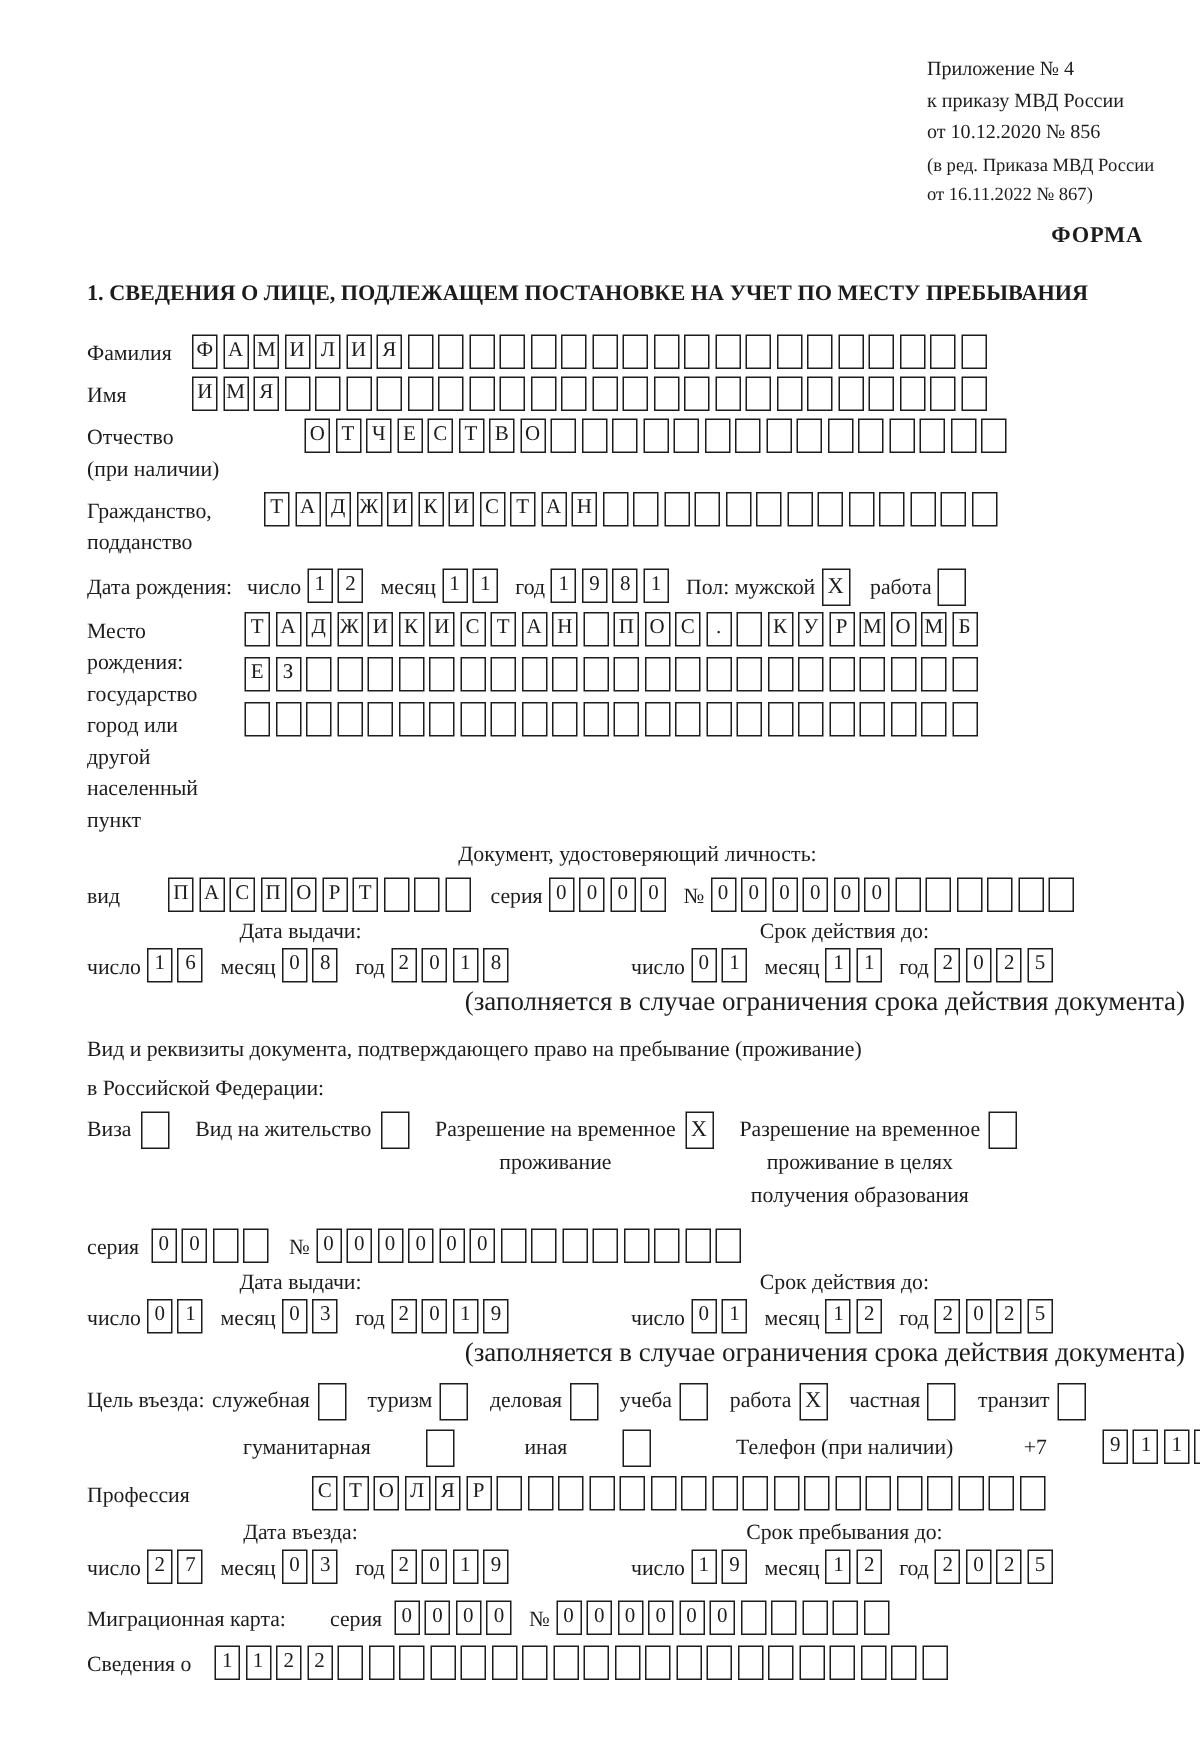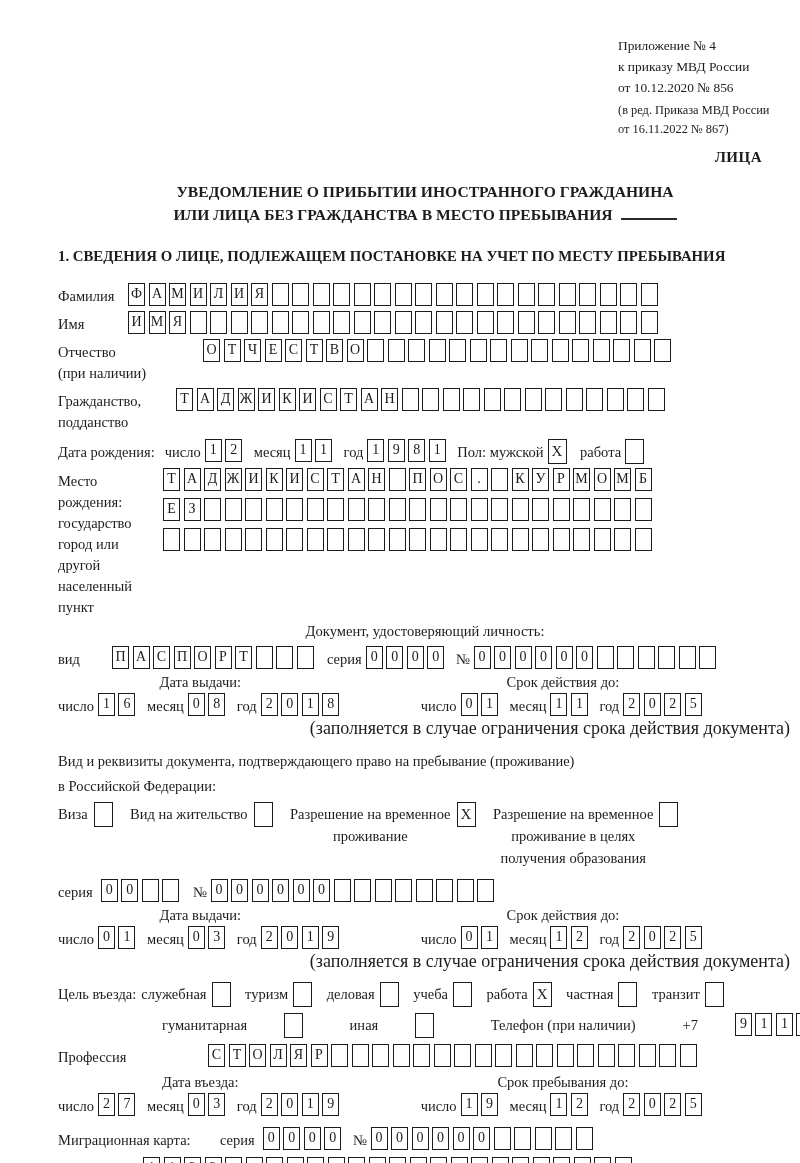--- a/index.html
+++ b/index.html
@@ -76,26 +76,22 @@
 
 <div class="page">
 
   <div class="appendix">
     <div>Приложение № 4</div>
     <div>к приказу МВД России</div>
     <div>от 10.12.2020 № 856</div>
     <div class="sm first">(в ред. Приказа МВД России</div>
     <div class="sm">от 16.11.2022 № 867)</div>
   </div>
-  <div class="forma">ЛИЦА</div>
-
-  <div class="title">
-    <div>УВЕДОМЛЕНИЕ О ПРИБЫТИИ ИНОСТРАННОГО ГРАЖДАНИНА</div>
-    <div><span>ИЛИ ЛИЦА БЕЗ ГРАЖДАНСТВА В МЕСТО ПРЕБЫВАНИЯ</span><span class="title-underline"></span></div>
-  </div>
+  <div class="forma">ФОРМА</div>
+
 
   <div class="section-h">1. СВЕДЕНИЯ О ЛИЦЕ, ПОДЛЕЖАЩЕМ ПОСТАНОВКЕ НА УЧЕТ ПО МЕСТУ ПРЕБЫВАНИЯ</div>
 
   <div class="row">
     <div class="label w70">Фамилия</div>
     <div class="boxes">
         <span class="cell">Ф</span>
         <span class="cell">А</span>
         <span class="cell">М</span>
         <span class="cell">И</span>

